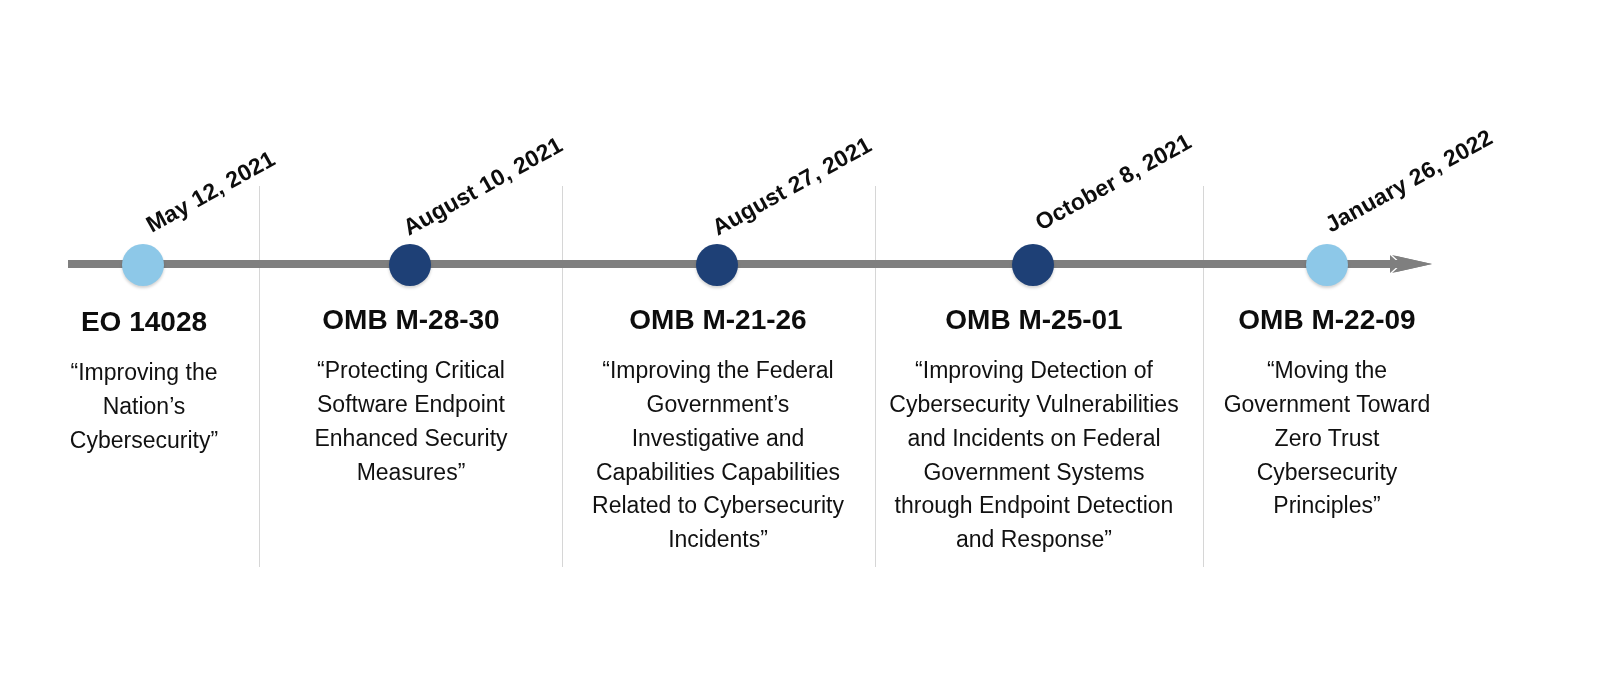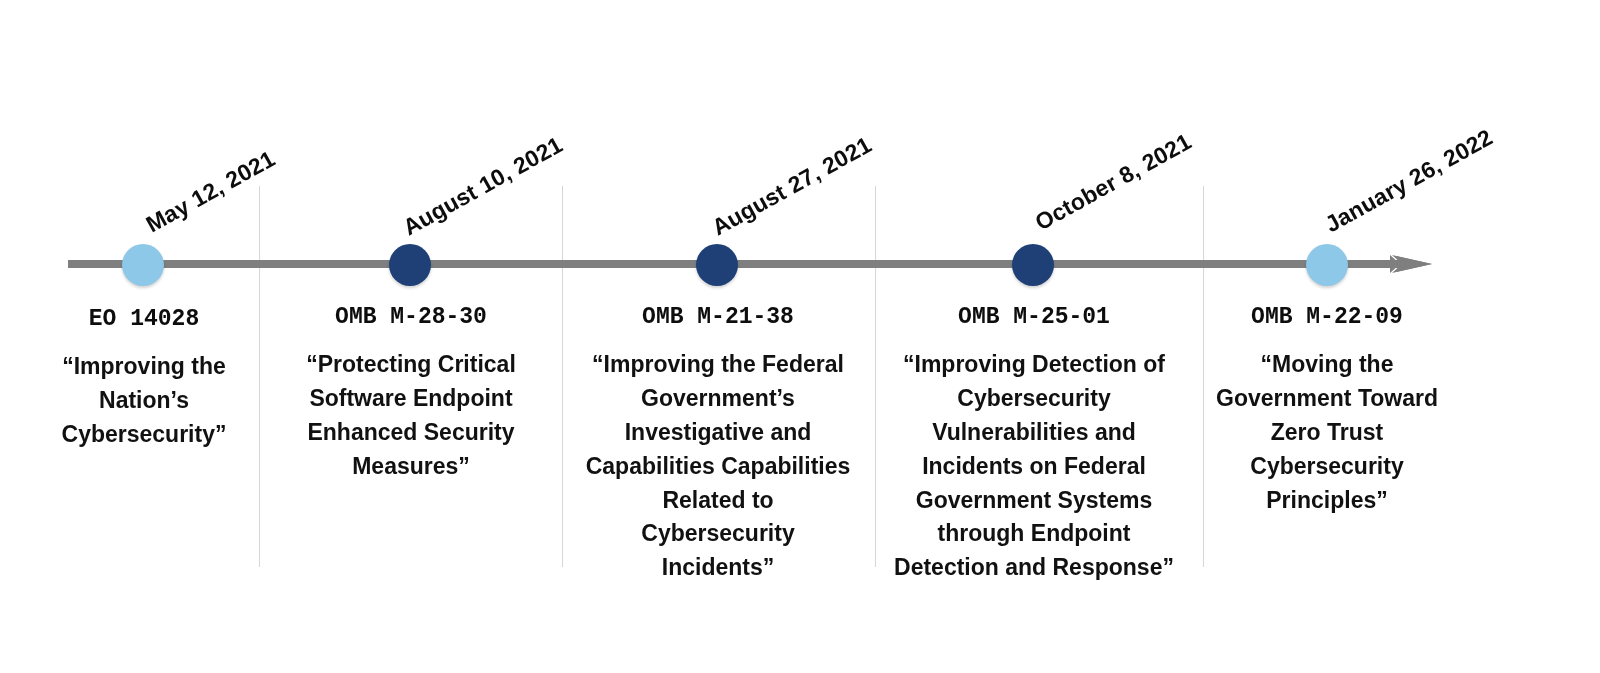--- a/index.html
+++ b/index.html
@@ -68,30 +68,29 @@
     letter-spacing: 0.2px;
   }
 
   
   .col {
     position: absolute;
     text-align: center;
     color: #0d0d0d;
   }
   .col-title {
-    font-size: 23px;
+    font-size: 28px;
     font-weight: bold;
     line-height: 1.15;
     margin: 0 0 18px 0;
     color: #0d0d0d;
-    font-family: Liberation Mono, monospace;
   }
   .col-body {
     font-size: 23px;
-    font-weight: bold;
+    font-weight: normal;
     line-height: 1.47;
     margin: 0;
     color: #111111;
   }
 </style>
 </head>
 <body>
 
 <div id="stage">
 
@@ -124,21 +123,21 @@
     <div class="col-title">EO 14028</div>
     <div class="col-body">“Improving the Nation’s Cybersecurity”</div>
   </div>
 
   <div class="col" style="left:292px; top:304px; width:238px;">
     <div class="col-title">OMB M-28-30</div>
     <div class="col-body">“Protecting Critical Software Endpoint Enhanced Security Measures”</div>
   </div>
 
   <div class="col" style="left:583px; top:304px; width:270px;">
-    <div class="col-title">OMB M-21-38</div>
+    <div class="col-title">OMB M-21-26</div>
     <div class="col-body">“Improving the Federal Government’s Investigative and Capabilities Capabilities Related to Cybersecurity Incidents”</div>
   </div>
 
   <div class="col" style="left:888px; top:304px; width:292px;">
     <div class="col-title">OMB M-25-01</div>
     <div class="col-body">“Improving Detection of Cybersecurity Vulnerabilities and Incidents on Federal Government Systems through Endpoint Detection and Response”</div>
   </div>
 
   <div class="col" style="left:1213px; top:304px; width:228px;">
     <div class="col-title">OMB M-22-09</div>

